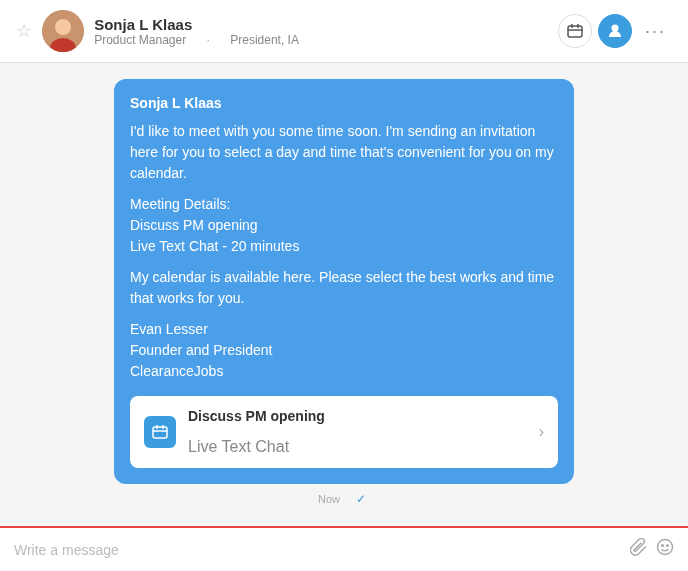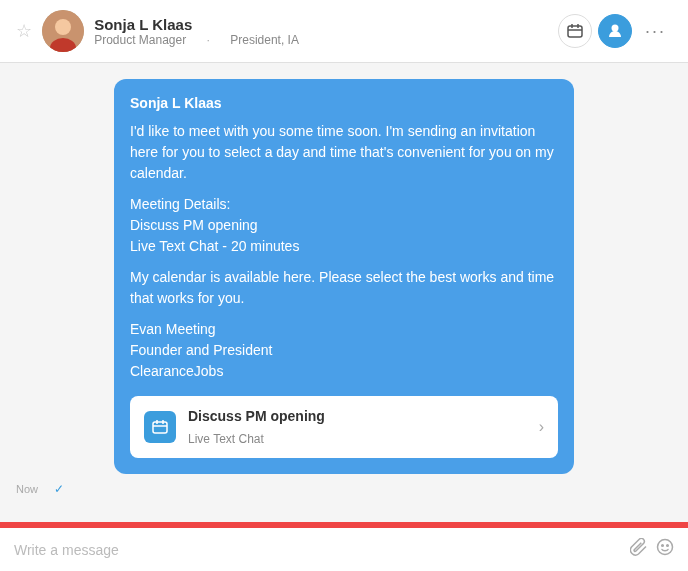--- a/index.html
+++ b/index.html
@@ -160,52 +160,52 @@
     }
     .meeting-card-info {
       flex: 1;
     }
     .meeting-card-title {
       font-size: 14px;
       font-weight: 600;
       color: #333;
     }
     .meeting-card-sub {
-      font-size: 12px;
+      font-size: 16px;
       color: #888;
-      margin-top: 8px;
+      margin-top: 14px;
     }
     .meeting-card-chevron {
       color: #aaa;
       font-size: 16px;
     }
 
     
     .timestamp-row {
       text-align: right;
       font-size: 11px;
       color: #aaa;
       margin-top: 4px;
       padding-right: 4px;
       display: flex;
-      justify-content: flex-start;
+      justify-content: center;
       align-items: center;
       gap: 16px;
     }
     .check-mark {
       color: #3b9ddd;
       font-size: 12px;
     }
 
     
     .input-area {
       display: flex;
       align-items: center;
       padding: 10px 14px;
-      border-top: 6px solid #ef4444;
+      border-top: 2px solid #ef4444;
       background: #fff;
       flex-shrink: 0;
     }
     .message-input {
       flex: 1;
       border: none;
       outline: none;
       font-size: 14px;
       color: #333;
       background: transparent;
@@ -270,21 +270,21 @@
     <div class="message-sender">Sonja L Klaas</div>
     <div class="message-body">
       <p>I'd like to meet with you some time soon. I'm sending an invitation here for you to select a day and time that's convenient for you on my calendar.</p>
       <p>
         <span>Meeting Details:</span><br>
         <span>Discuss PM opening</span><br>
         <span>Live Text Chat - 20 minutes</span>
       </p>
       <p>My calendar is available here. Please select the best works and time that works for you.</p>
       <p>
-        <span>Evan Meeting</span><br>
+        <span>Evan Lesser</span><br>
         <span>Founder and President</span><br>
         <span>ClearanceJobs</span>
       </p>
     </div>
 
     <div class="meeting-card">
       <div class="meeting-card-icon">
         <svg width="16" height="16" viewBox="0 0 16 16" fill="white">
           <rect x="1" y="3" width="14" height="11" rx="2" fill="none" stroke="white" stroke-width="1.5"></rect>
           <line x1="5" y1="1" x2="5" y2="5" stroke="white" stroke-width="1.5"></line>

